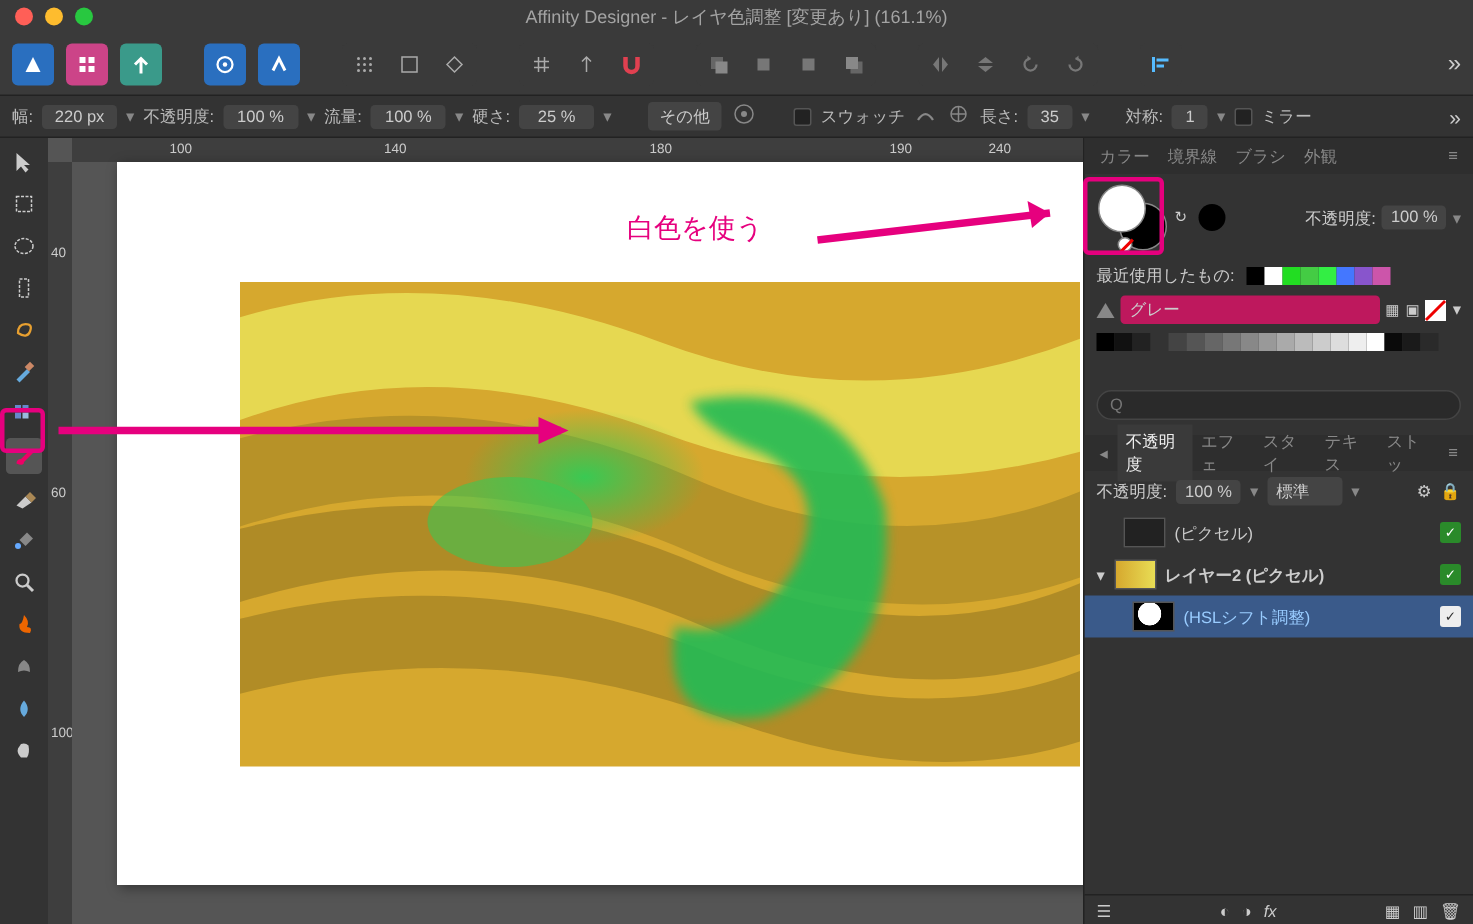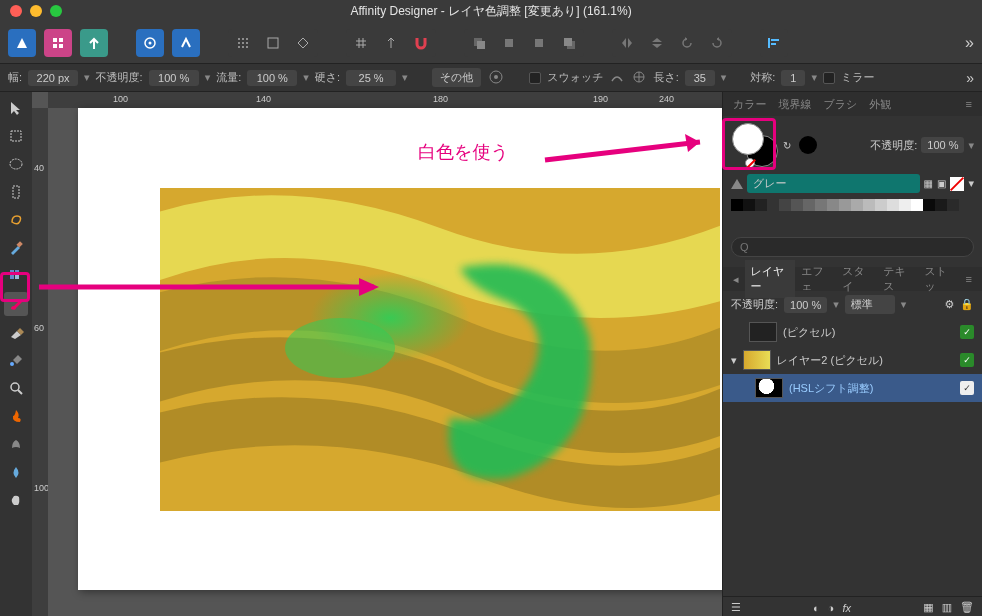--- a/index.html
+++ b/index.html
@@ -1,20 +1,20 @@
 <!DOCTYPE html>
 <html><head>
 <meta charset="utf-8">
 <style>
 *{box-sizing:border-box;margin:0;padding:0;font-family:"Hiragino Sans","Helvetica Neue",sans-serif;font-size:11px;color:#ccc}
 body{background:#333;width:982px;height:616px;overflow:hidden;position:relative}
 .titlebar{height:22px;background:#3a3a3a;display:flex;align-items:center;position:relative}
 .traffic{display:flex;gap:8px;margin-left:10px}
 .traffic span{width:12px;height:12px;border-radius:50%}
-.title-c{position:absolute;left:0;right:0;text-align:center;font-size:12px;color:#e5e5e5}
+.title-c{position:absolute;left:0;right:0;text-align:center;font-size:12px;color:#a3a3a3}
 .toolbar1{height:42px;background:#3a3a3a;display:flex;align-items:center;padding:0 8px;gap:8px;border-bottom:1px solid #222}
 .toolbar1 .tbtn{width:28px;height:28px;background:#444;border-radius:4px;display:flex;align-items:center;justify-content:center}
 .toolbar1 .sep{width:12px}
 .toolbar1 .blue{background:#2a6fbf}
 .toolbar1 .darkish{background:#3a3a3a}
 .toolbar1 .grp{display:flex;gap:0;background:#3a3a3a;border-radius:4px}
 .toolbar1 .grp .tbtn{border-radius:0;background:#3a3a3a;width:30px}
 .toolbar1 .grp .tbtn:first-child{border-radius:4px 0 0 4px}
 .toolbar1 .grp .tbtn:last-child{border-radius:0 4px 4px 0}
 .toolbar1 .more{margin-left:auto}
@@ -46,21 +46,21 @@
 .fill-c{position:absolute;top:1px;left:1px;width:32px;height:32px;border-radius:50%;background:#fff;border:1px solid #888}
 .stroke-c{position:absolute;bottom:1px;right:1px;width:32px;height:32px;border-radius:50%;background:#000;border:1px solid #888}
 .swap-ic{font-size:10px}
 .none-c{width:18px;height:18px;border-radius:50%;background:#000;margin-left:4px}
 .opacity-row{display:flex;align-items:center;gap:4px;margin-left:auto}
 .recent-row{display:flex;align-items:center;gap:4px;margin-top:8px;font-size:10px}
 .sw-strip{display:flex;margin-left:4px}
 .sw-strip span{width:12px;height:12px}
 .gray-row{display:flex;align-items:center;gap:4px;margin-top:6px}
 .gray-row .tri{width:0;height:0;border-left:6px solid transparent;border-right:6px solid transparent;border-bottom:10px solid #888}
-.gray-sel{background:#0f766e;padding:2px 6px;border-radius:3px;flex:1}
+.gray-sel{background:#be185d;padding:2px 6px;border-radius:3px;flex:1}
 .gray-strip{display:flex;flex-wrap:wrap;margin-top:6px}
 .gray-strip span{width:12px;height:12px}
 .search-row{margin-top:16px;padding:4px 8px}
 .search-row input{width:100%;background:#2a2a2a;border:1px solid #444;border-radius:10px;padding:3px 8px;color:#ccc;font-size:11px}
 .layer-tabs{margin-top:6px}
 .layer-opts{display:flex;align-items:center;gap:6px;padding:4px 8px;font-size:10px}
 .layer-opts .val2{background:#444;padding:2px 6px;border-radius:3px}
 .layer-list{flex:1;overflow:auto}
 .layer-row{display:flex;align-items:center;padding:4px 8px;gap:6px;font-size:11px}
 .layer-row.sel{background:#3a5a8a}
@@ -404,20 +404,33 @@
           <div class="fill-c"></div>
         </div>
         <span class="swap-ic">↻</span>
         <span class="none-c"></span>
         <div class="opacity-row">
           <span>不透明度:</span>
           <span class="val" style="background:#444;padding:2px 6px;border-radius:3px">100 %</span>
             <span style="color:#888">▾</span>
         </div>
       </div>
+      <div class="recent-row">
+        <span>最近使用したもの:</span>
+        <span class="sw-strip">
+          <span style="background:#000"></span>
+          <span style="background:#fff"></span>
+          <span style="background:#22dd22"></span>
+          <span style="background:#44cc44"></span>
+          <span style="background:#33ee44"></span>
+          <span style="background:#4477ff"></span>
+          <span style="background:#8855cc"></span>
+          <span style="background:#cc55aa"></span>
+        </span>
+      </div>
       <div class="gray-row">
         <span class="tri"></span>
         <span class="gray-sel">グレー</span>
         <span style="font-size:10px">▦</span>
         <span style="font-size:10px">▣</span>
         <span style="width:14px;height:14px;background:#fff;position:relative">
             <span style="position:absolute;top:6px;left:-2px;width:18px;height:2px;background:#e00;transform:rotate(-45deg)"></span>
           </span>
         <span>▾</span>
       </div>
@@ -441,21 +454,21 @@
         <span style="background:#0a0a0a"></span>
           <span style="background:#1a1a1a"></span>
           <span style="background:#2a2a2a"></span>
       </div>
     </div>
 
     <div class="search-row"><input placeholder="Q" style=""></div>
 
     <div class="paneltabs layer-tabs">
       <span style="color:#888">◂</span>
-      <span class="active">レイヤー</span>
+      <span class="active">不透明度</span>
       <span>エフェ</span>
       <span>スタイ</span>
       <span>テキス</span>
       <span>ストッ</span>
       <span style="margin-left:auto">≡</span>
     </div>
     <div class="layer-opts">
       <span>不透明度:</span>
       <span class="val2">100 %</span>
         <span style="color:#888">▾</span>
@@ -468,21 +481,21 @@
     <div class="layer-list">
       <div class="layer-row">
         <span style="width:12px"></span>
         <span class="layer-thumb"></span>
         <span>(ピクセル)</span>
         <span class="layer-chk">✓</span>
       </div>
       <div class="layer-row">
         <span>▾</span>
         <span class="layer-thumb" style="background:linear-gradient(90deg,#d6a82e,#e8dd55)"></span>
-        <span style="font-weight:normal">レイヤー2 (ピクセル)</span>
+        <span style="font-weight:bold">レイヤー2 (ピクセル)</span>
         <span class="layer-chk">✓</span>
       </div>
       <div class="layer-row sel" style="padding-left:32px">
         <span class="layer-thumb" style="background:radial-gradient(circle at 40% 40%,#fff 40%,#000 42%)"></span>
         <span style="color:#9cf">(HSLシフト調整)</span>
         <span class="layer-chk white">✓</span>
       </div>
     </div>
 
     <div class="panelfoot">

